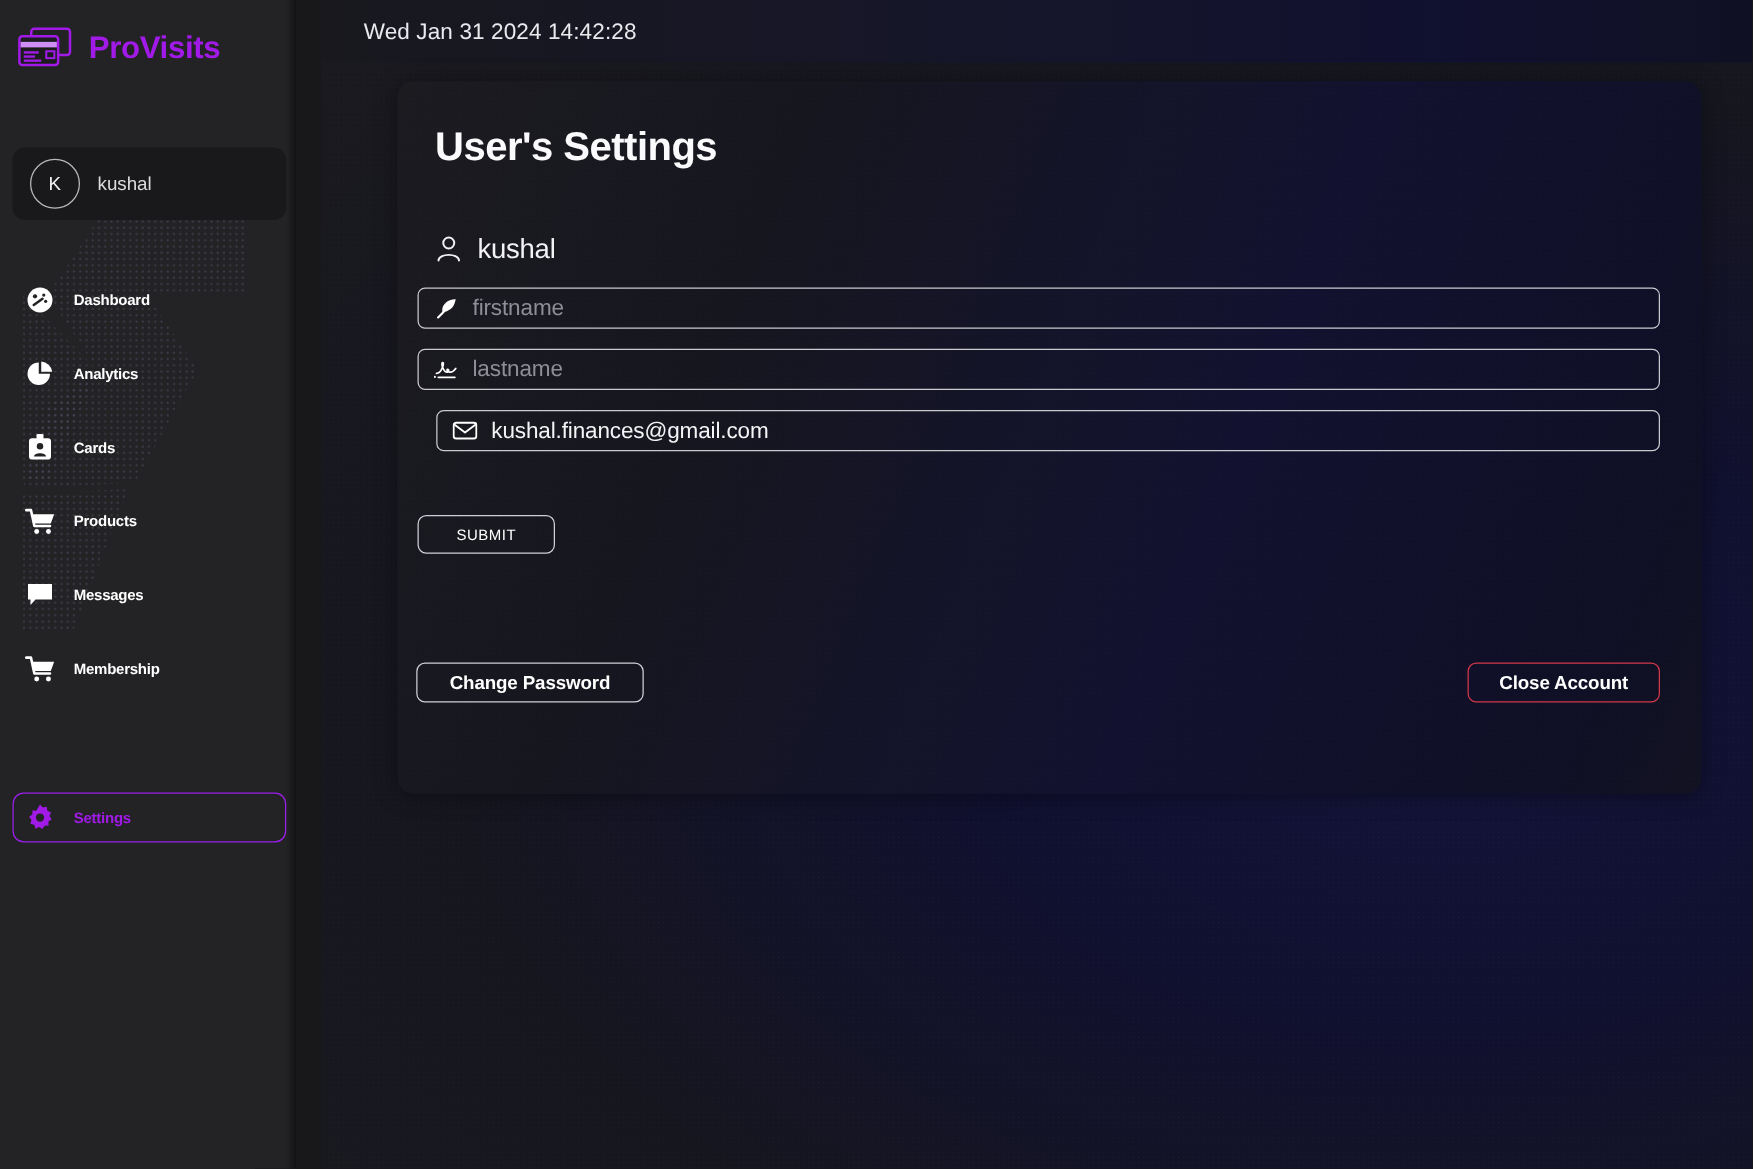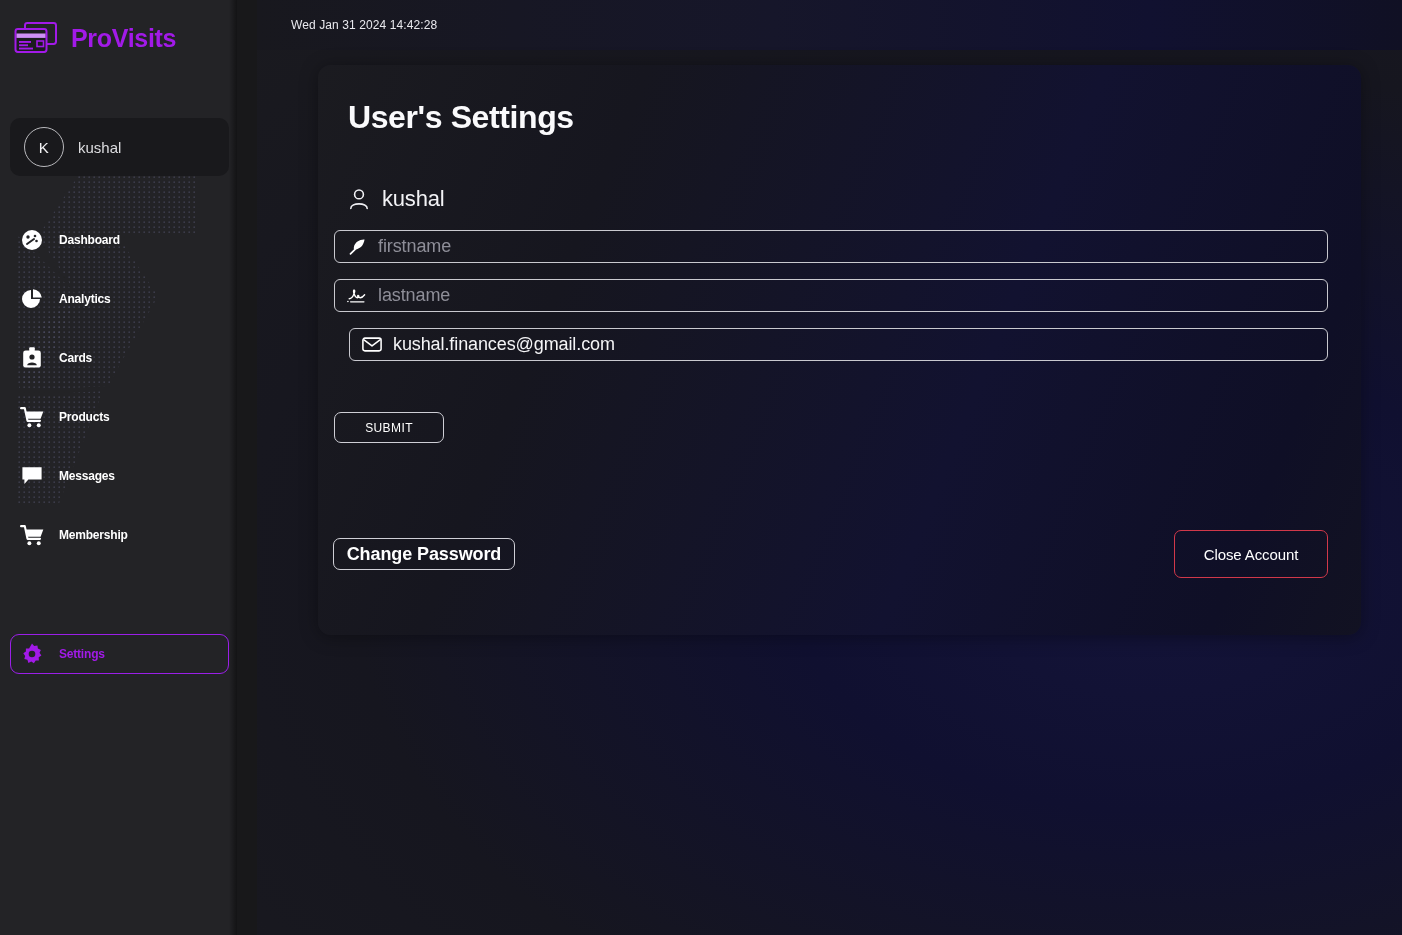--- a/index.html
+++ b/index.html
@@ -162,21 +162,21 @@
   .topbar {
     position: relative;
     z-index: 2;
     height: 50px;
     display: flex;
     align-items: center;
     padding-left: 34px;
     background: linear-gradient(90deg, #18181e 0%, #16162a 45%, #111130 78%, #101024 100%);
   }
   .topbar-time {
-    font-size: 12px;
+    font-size: 18px;
     color: #e9e9ee;
     letter-spacing: 0.1px;
     text-align: center;
   }
 
   .panel {
     position: absolute;
     z-index: 2;
     left: 61px;
     top: 65px;
@@ -273,31 +273,31 @@
     display: flex;
     justify-content: space-between;
     align-items: center;
     margin-top: 87px;
   }
   .change-pw-btn {
     width: 182px;
     height: 32px;
     border: 1px solid #cfcfd6;
     border-radius: 7px;
-    font-size: 18px;
+    font-size: 15px;
     font-weight: bold;
     letter-spacing: -0.1px;
   }
   .close-acct-btn {
     width: 154px;
-    height: 48px;
+    height: 32px;
     border: 1px solid #d1384a;
     border-radius: 7px;
     font-size: 15px;
-    font-weight: normal;
+    font-weight: bold;
     letter-spacing: -0.1px;
   }
 </style>
 </head>
 <body>
 
 <div class="app">
 
   <aside class="sidebar">
 

